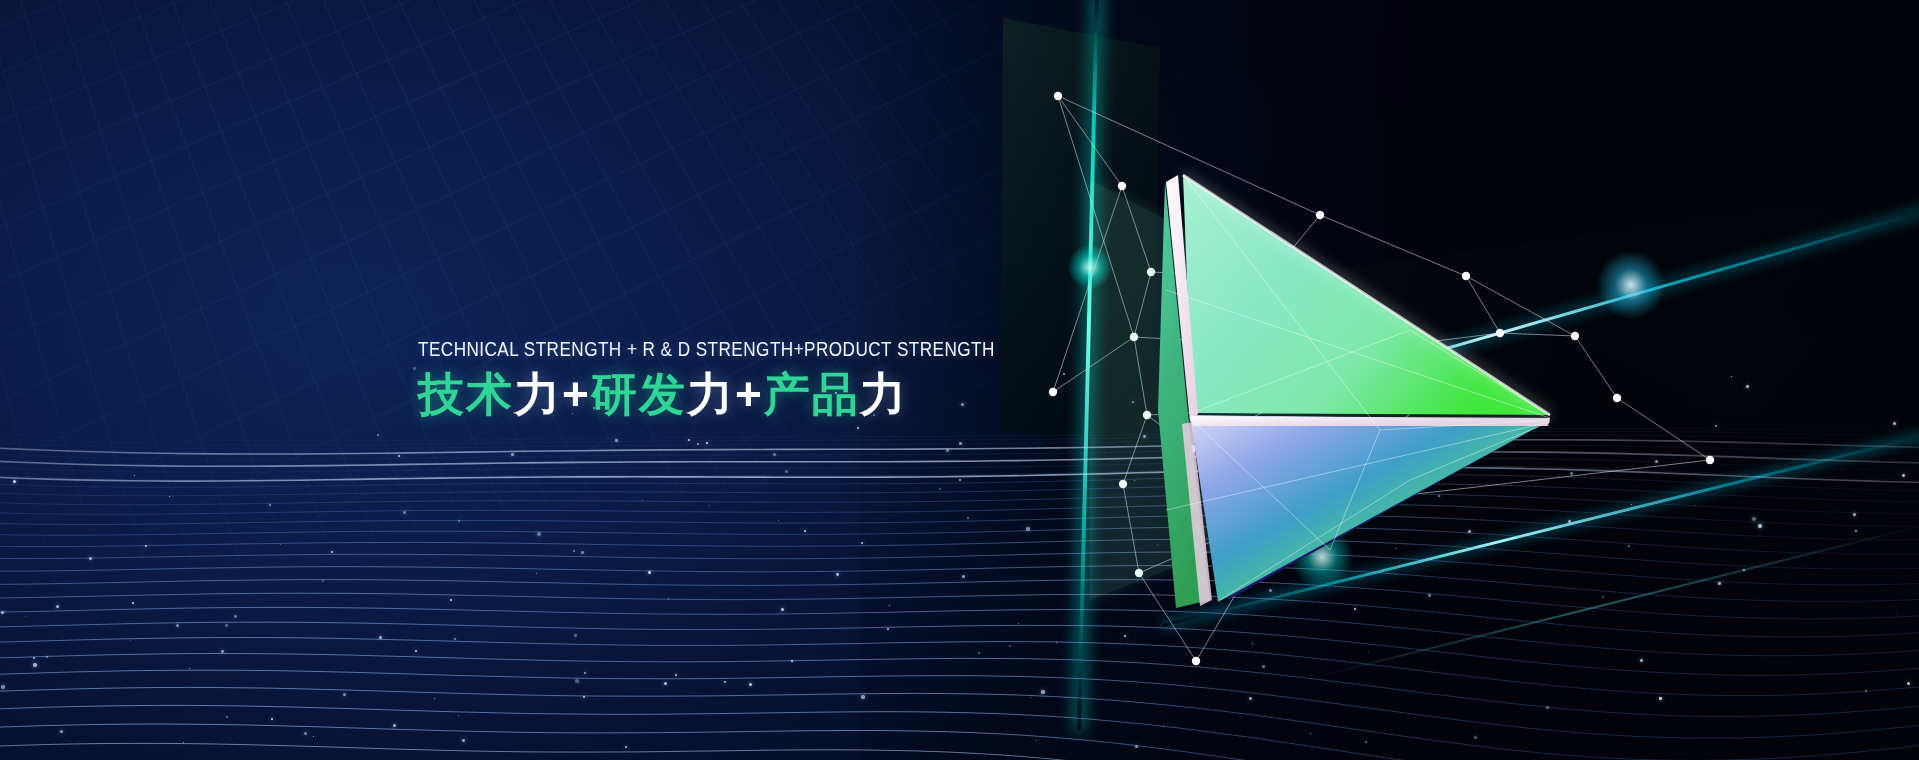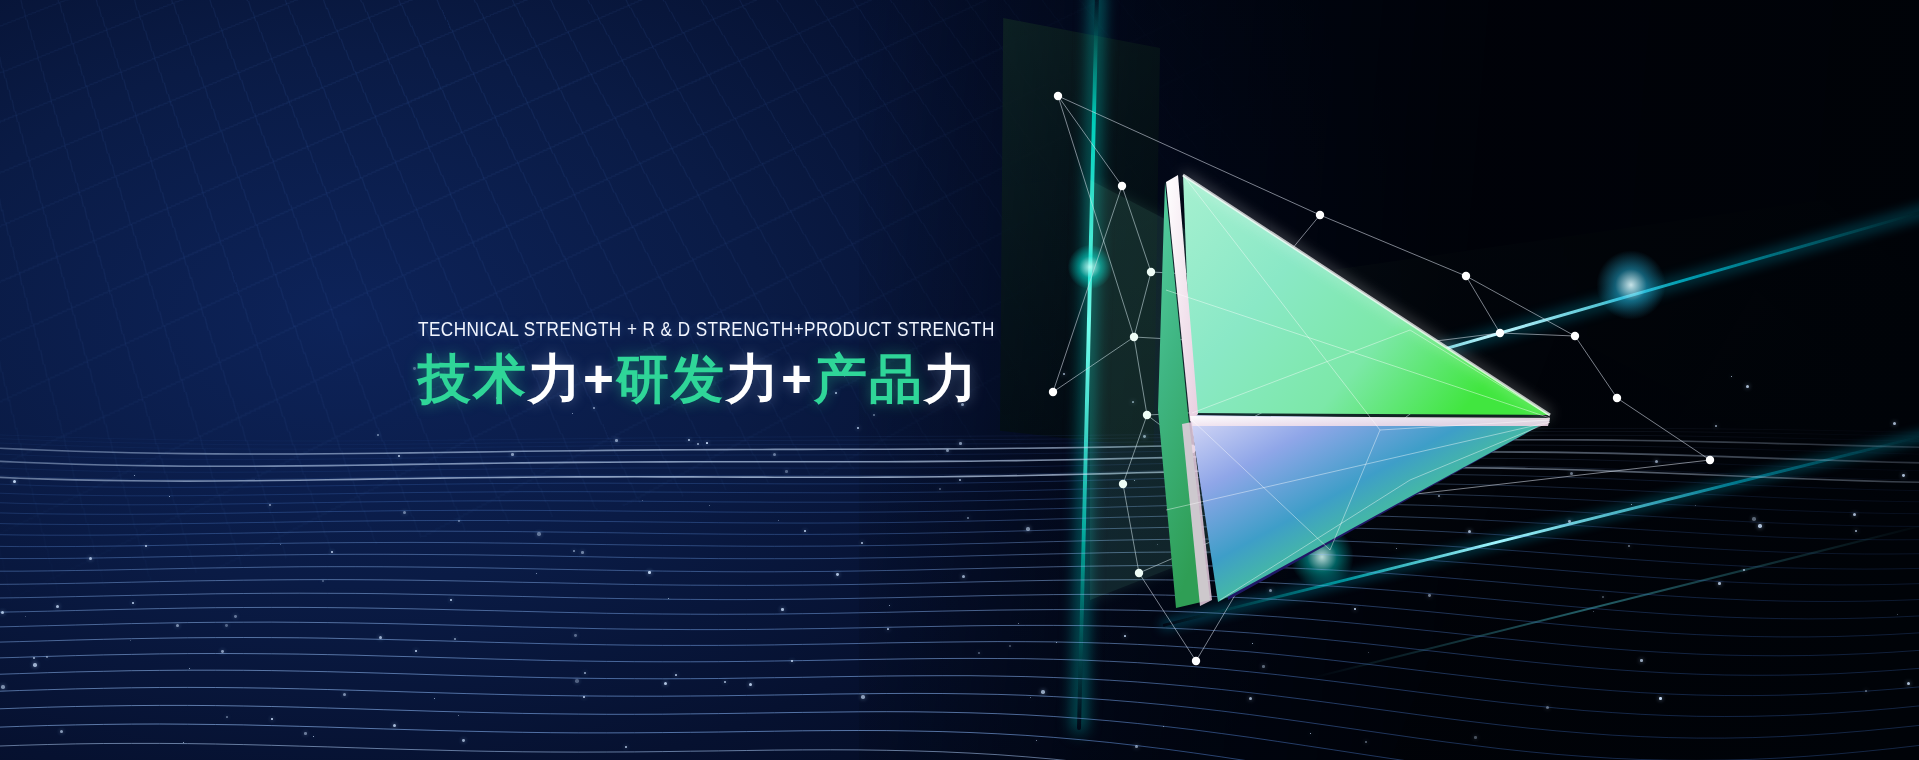--- a/index.html
+++ b/index.html
@@ -118,33 +118,33 @@
   }
 
   
   .net{ position:absolute; left:0; top:0; width:1919px; height:760px; pointer-events:none; }
 
   
   .logo3d{ position:absolute; left:1080px; top:130px; width:820px; height:500px; pointer-events:none; }
 
   
   .copy{
-    position:absolute; left:418px; top:318px; width:640px;
+    position:absolute; left:418px; top:338px; width:640px;
     pointer-events:none; user-select:none;
   }
   .eyebrow{
     font-family:"Liberation Sans", sans-serif;
     font-size:19.5px; letter-spacing:.5px; color:#f2f6ff; font-weight:400;
     white-space:nowrap; transform:scaleX(.88); transform-origin:left center;
     text-shadow:0 0 9px rgba(120,180,255,.35);
     line-height:1.15;
   }
   .headline{
     margin-top:9px; white-space:nowrap;
-    font-size:53px; font-weight:bold; letter-spacing:2px; line-height:1.12;
+    font-size:46px; font-weight:bold; letter-spacing:2px; line-height:1.12;
   }
   .headline .g{ color:#2fd698; text-shadow:0 0 14px rgba(47,214,152,.45); }
   .headline .w{ color:#ffffff; text-shadow:0 0 14px rgba(180,215,255,.35); }
 </style>
 </head>
 <body>
 
 <div id="banner">
 
   <div class="top-grid"></div>

